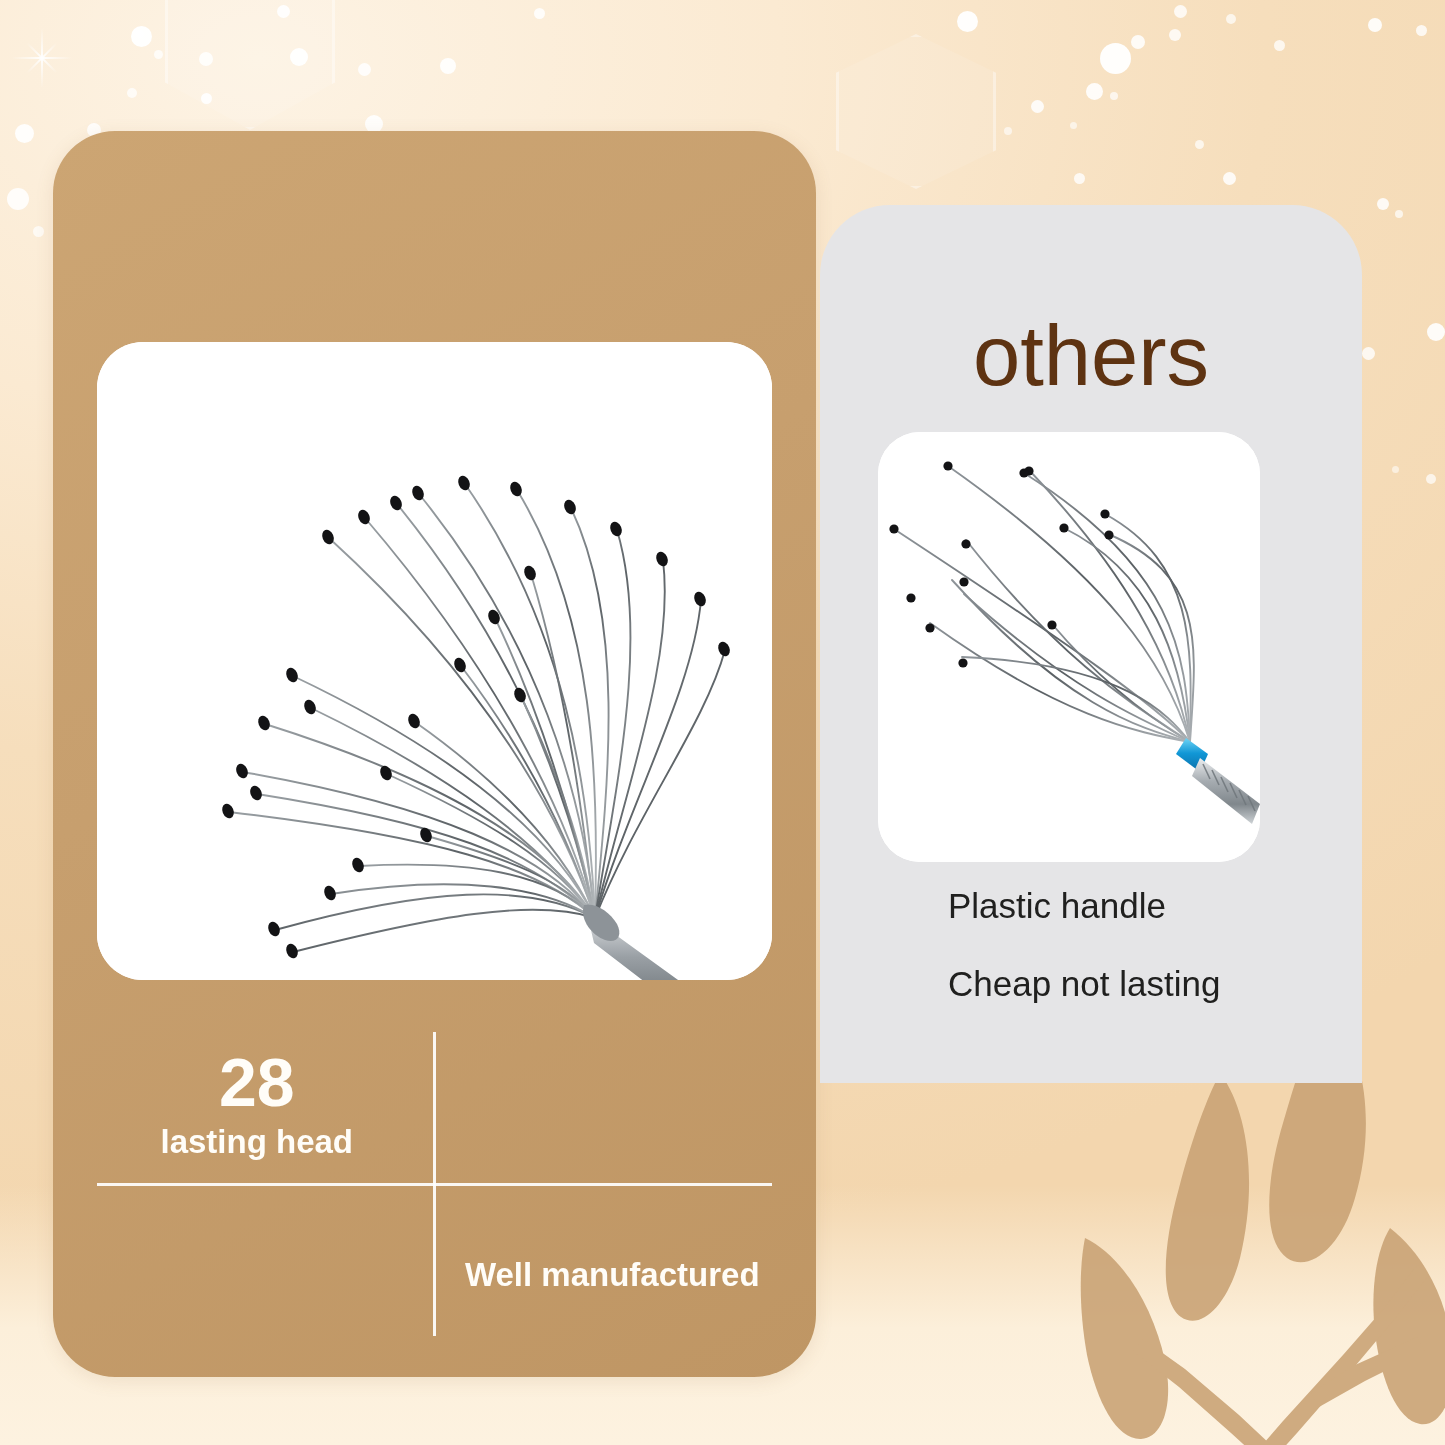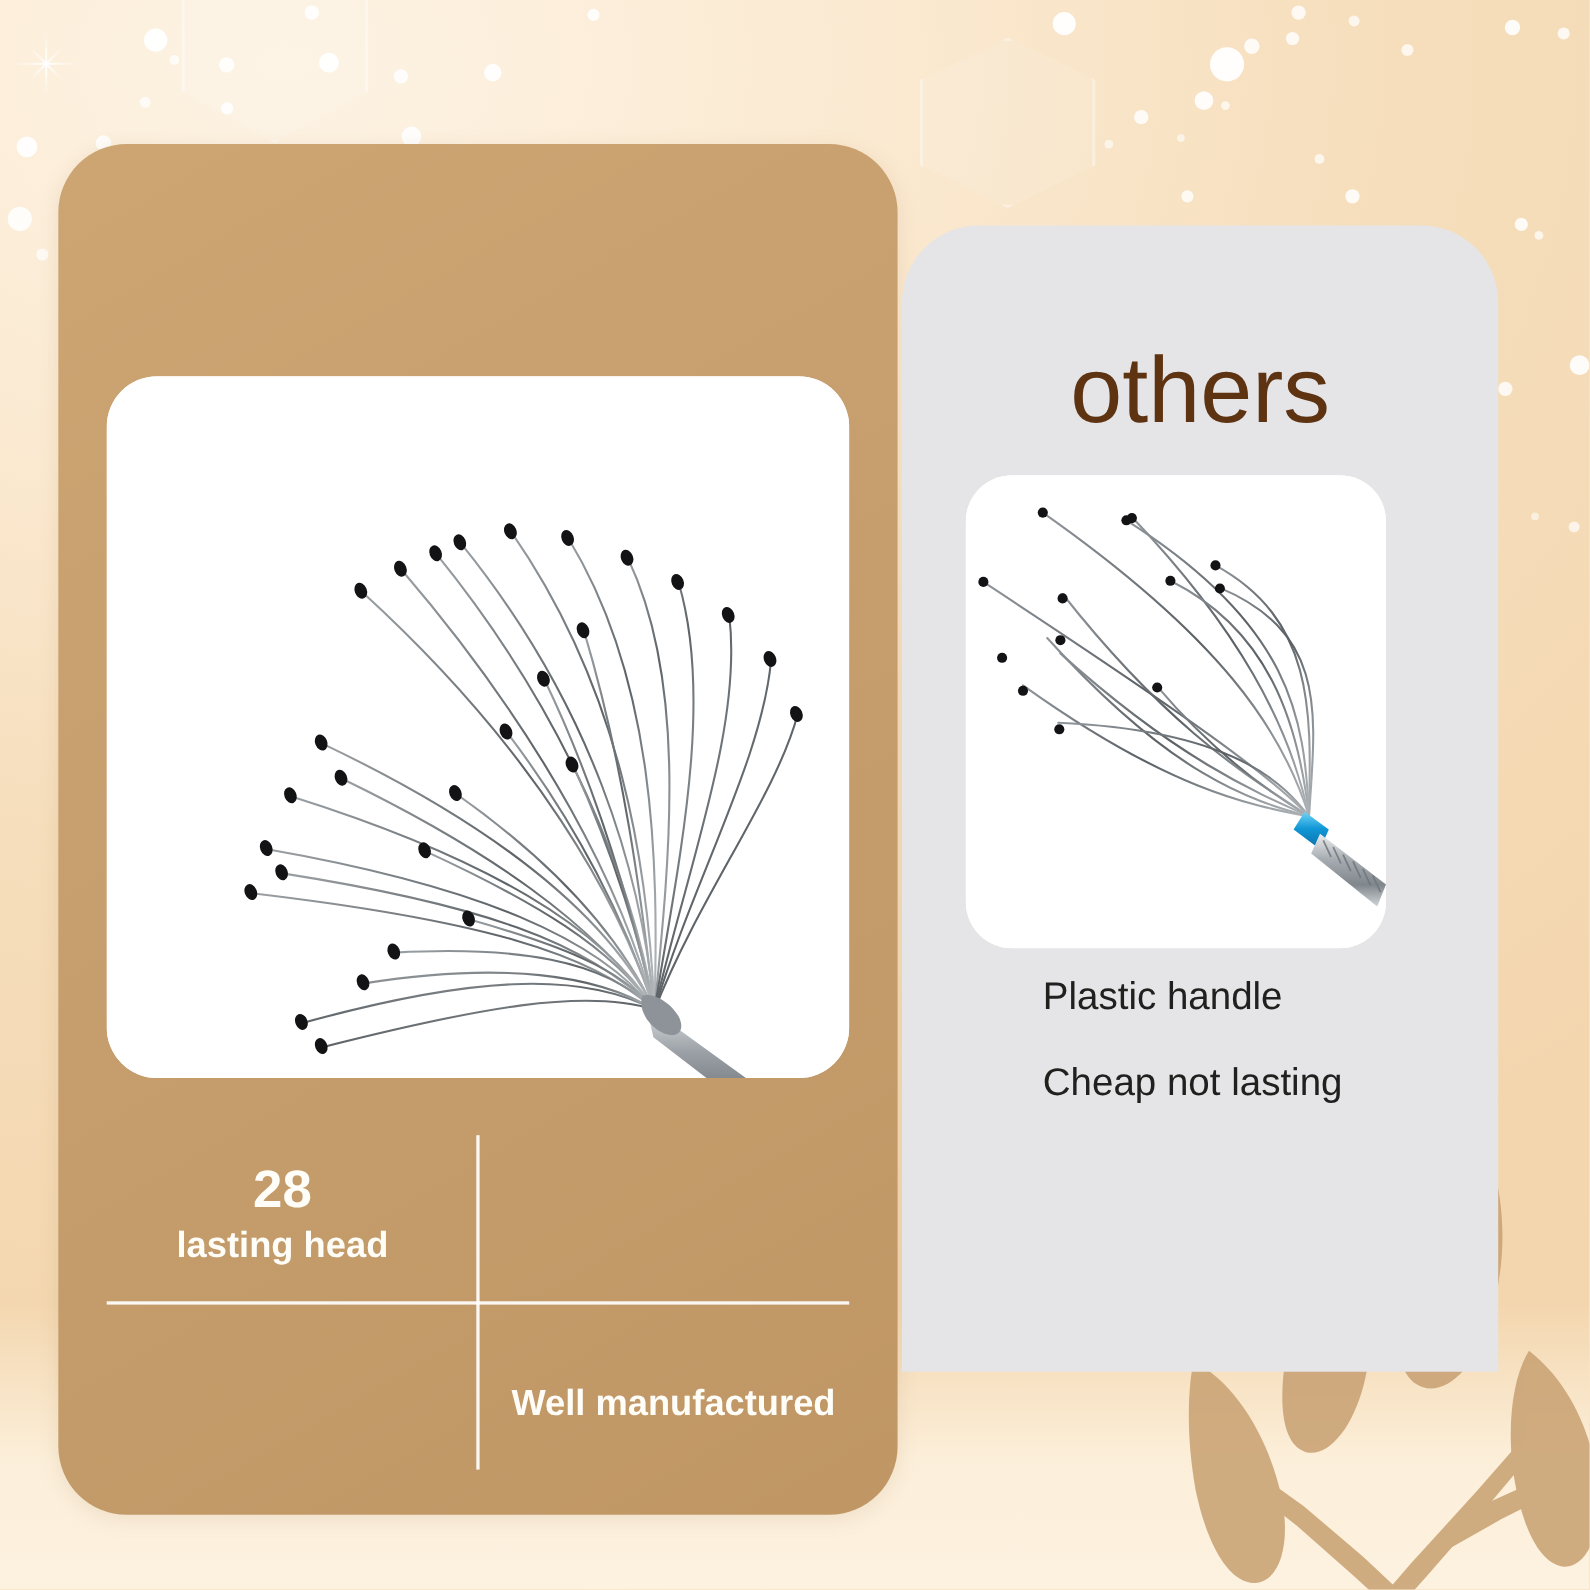--- a/index.html
+++ b/index.html
@@ -68,27 +68,27 @@
   .cell{
     position:absolute; width:50%; height:50%;
     display:flex; flex-direction:column; align-items:center; justify-content:center;
     padding:6px 24px; text-align:center;
     color:#FFFDF8; font-weight:bold; line-height:1.12;
   }
   .cell.tl{ left:0; top:0; }
   .cell.tr{ left:50%; top:0; }
   .cell.bl{ left:0; top:50%; }
   .cell.br{ left:50%; top:50%;margin-top:11px; }
-  .big-num{ font-size:48px; line-height:1; margin-bottom:8px; }
+  .big-num{ font-size:68px; line-height:1; margin-bottom:8px; }
   .cell-text{ font-size:33px; }
   .cell-text.sm{ font-size:32px; }
 
   
   #others-panel{
-    position:absolute; left:820px; top:205px; width:542px; height:1042px;
+    position:absolute; left:820px; top:205px; width:542px; height:878px;
     background:#E5E5E7;
     border-radius:70px 70px 0 0;
   }
   #others-title{
     position:absolute; left:0; right:0; top:108px;
     text-align:center; font-size:85px; line-height:1;
     font-weight:normal; color:#5E3312; letter-spacing:0px;
   }
   #others-photo-card{
     position:absolute; left:58px; top:227px; width:382px; height:430px;

